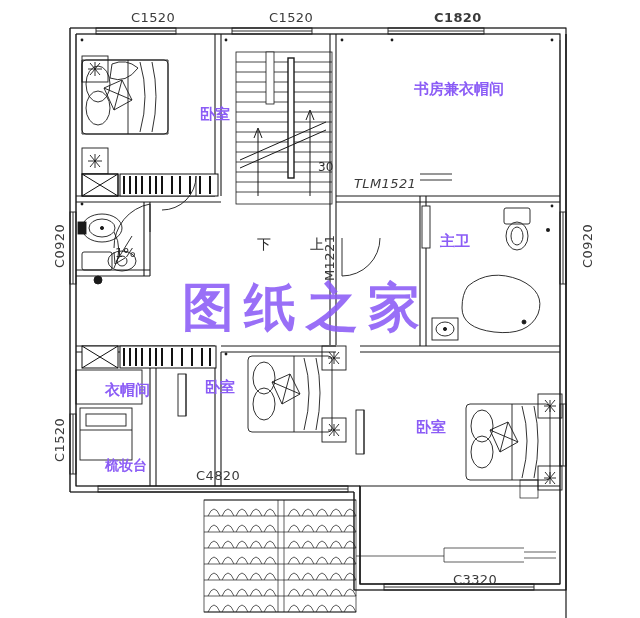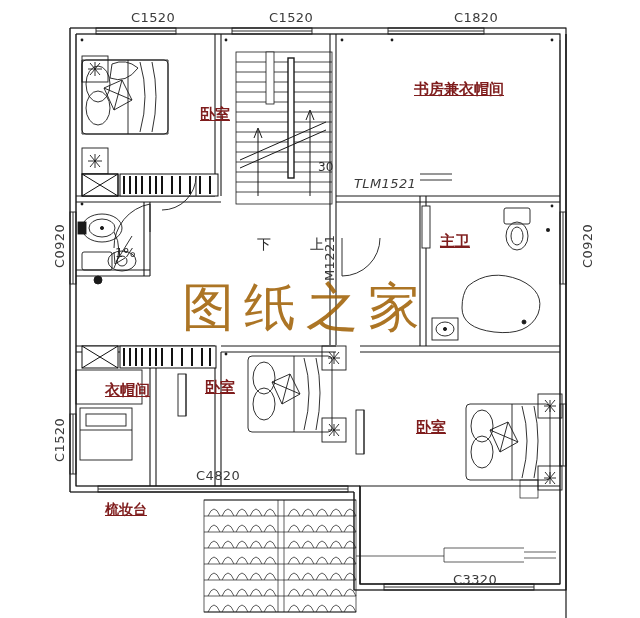--- a/index.html
+++ b/index.html
@@ -3,26 +3,26 @@
 <meta charset="utf-8">
 <style>
   html,body{margin:0;padding:0;background:#ffffff;}
   body{width:640px;height:618px;overflow:hidden;
        font-family:"Liberation Sans","DejaVu Sans",sans-serif;color:#1a1a1a;}
   #plan{position:relative;width:640px;height:618px;background:#fff;text-align:right;}
   svg.layer{position:absolute;left:0;top:0;width:640px;height:618px;}
   .lbl{position:absolute;white-space:nowrap;color:#262626;
        font-family:"DejaVu Sans","Liberation Sans",sans-serif;}
   .dim{font-size:13px;letter-spacing:.4px;color:#3a3a3a;}
-  .room{font-size:15px;font-weight:600;color:#7f1d1d;text-decoration:underline;}
+  .room{font-size:15px;font-weight:600;color:#8b5cf6;}
   .small{font-size:12px;color:#2b2b2b;margin-top:20px;}
   .rot90{transform:rotate(-90deg);transform-origin:left top;}
   .watermark{position:absolute;left:182px;top:281px;
-       font-size:52px;line-height:1;font-weight:400;letter-spacing:10px;
-       color:#a16207;opacity:.88;
+       font-size:52px;line-height:1;font-weight:700;letter-spacing:10px;
+       color:#8b5cf6;opacity:.88;
        font-family:"DejaVu Sans","Liberation Sans",sans-serif;}
 </style>
 </head>
 <body>
 
 <div id="plan">
 
   <svg class="layer" viewBox="0 0 640 618">
     <g fill="none" stroke="#1a1a1a" stroke-width="1" shape-rendering="geometricPrecision">
 
@@ -349,40 +349,40 @@
         <path d="M444 548 H524 M444 562 H524 M444 548 V562"></path>
         <path d="M524 552 H556 M524 558 H556"></path>
         <rect x="520" y="480" width="18" height="18"></rect>
       </g>
 
     </g>
   </svg>
 
   <div class="lbl dim" style="left:131px;top:10px;">C1520</div>
   <div class="lbl dim" style="left:269px;top:10px;">C1520</div>
-  <div class="lbl dim" style="left:454px;top:10px;">C1820</div>
+  <div class="lbl dim" style="left:434px;top:10px;font-weight:bold;">C1820</div>
 
   <div class="lbl dim rot90" style="left:52px;top:268px;">C0920</div>
   <div class="lbl dim rot90" style="left:52px;top:462px;">C1520</div>
 
   <div class="lbl dim rot90" style="left:580px;top:268px;">C0920</div>
 
   <div class="lbl dim" style="left:196px;top:468px;">C4820</div>
   <div class="lbl dim" style="left:453px;top:572px;">C3320</div>
 
   <div class="lbl dim" style="left:354px;top:176px;font-style:italic;">TLM1521</div>
   <div class="lbl dim rot90" style="left:322px;top:281px;">M1221</div>
 
   <div class="lbl room" style="left:200px;top:105px;">卧室</div>
   <div class="lbl room" style="left:414px;top:80px;">书房兼衣帽间</div>
   <div class="lbl room" style="left:440px;top:232px;">主卫</div>
   <div class="lbl room" style="left:105px;top:381px;">衣帽间</div>
   <div class="lbl room" style="left:205px;top:378px;">卧室</div>
   <div class="lbl room" style="left:416px;top:418px;">卧室</div>
-  <div class="lbl room" style="left:105px;top:457px;font-size:14px;margin-top:44px;">梳妆台</div>
+  <div class="lbl room" style="left:105px;top:457px;font-size:14px;">梳妆台</div>
 
   <div class="lbl small" style="left:115px;top:225px;font-size:13px;">1%</div>
   <div class="lbl small" style="left:257px;top:216px;font-size:14px;">下</div>
   <div class="lbl small" style="left:310px;top:216px;font-size:14px;">上</div>
   <div class="lbl small" style="left:318px;top:140px;font-size:12px;">30</div>
 
   <div class="watermark">图纸之家</div>
 
 </div>
 

